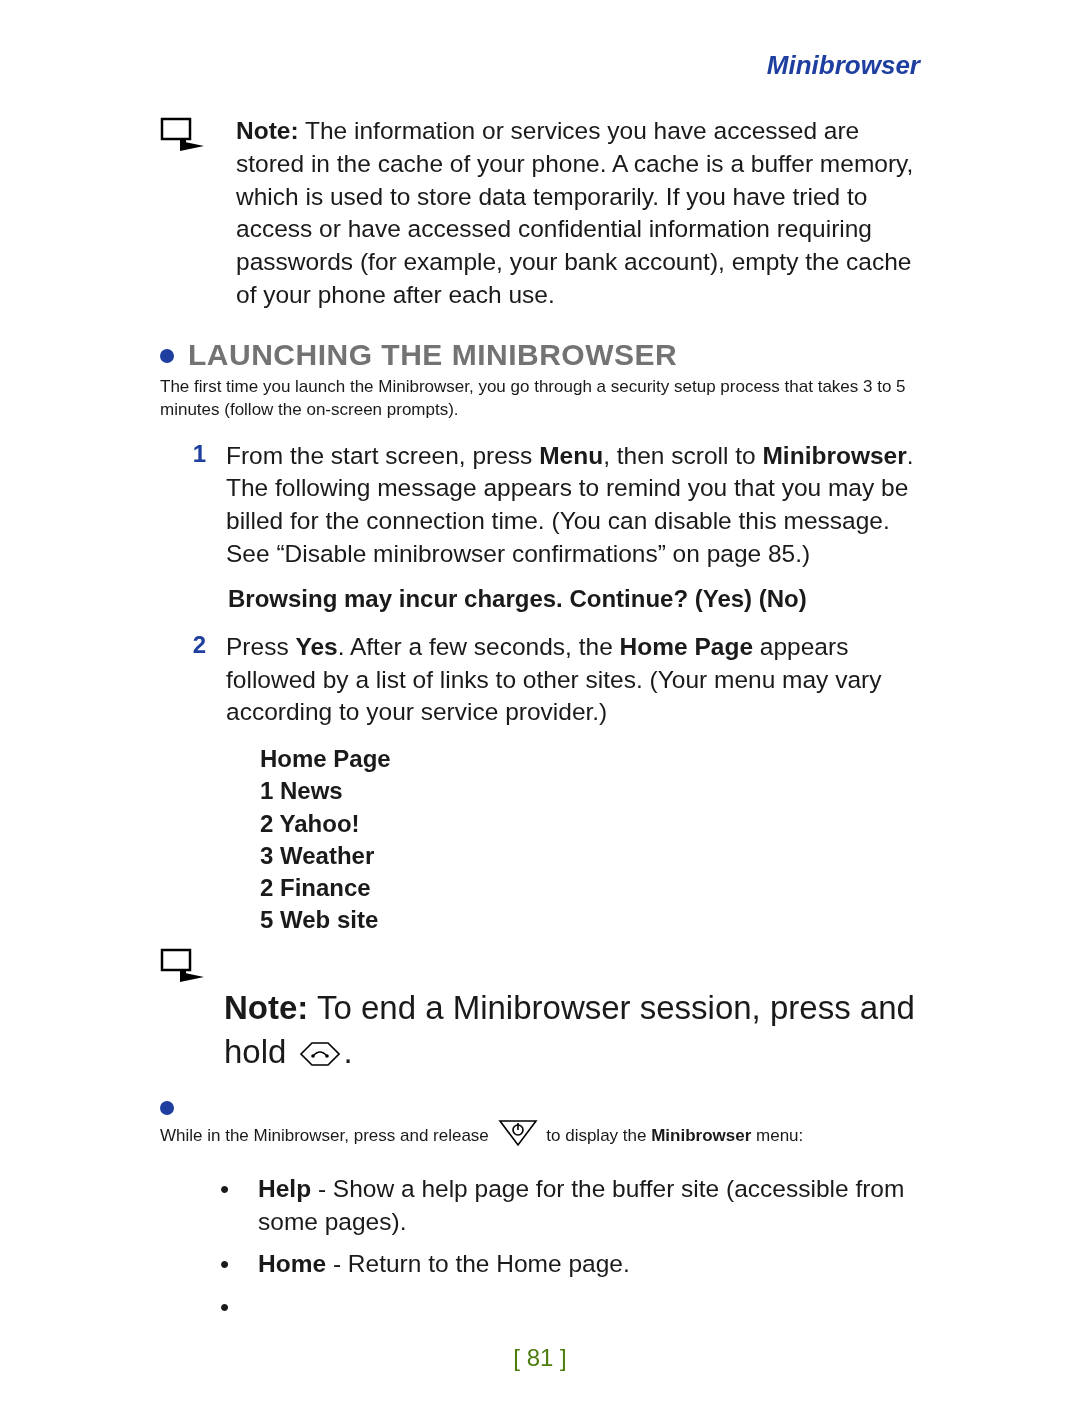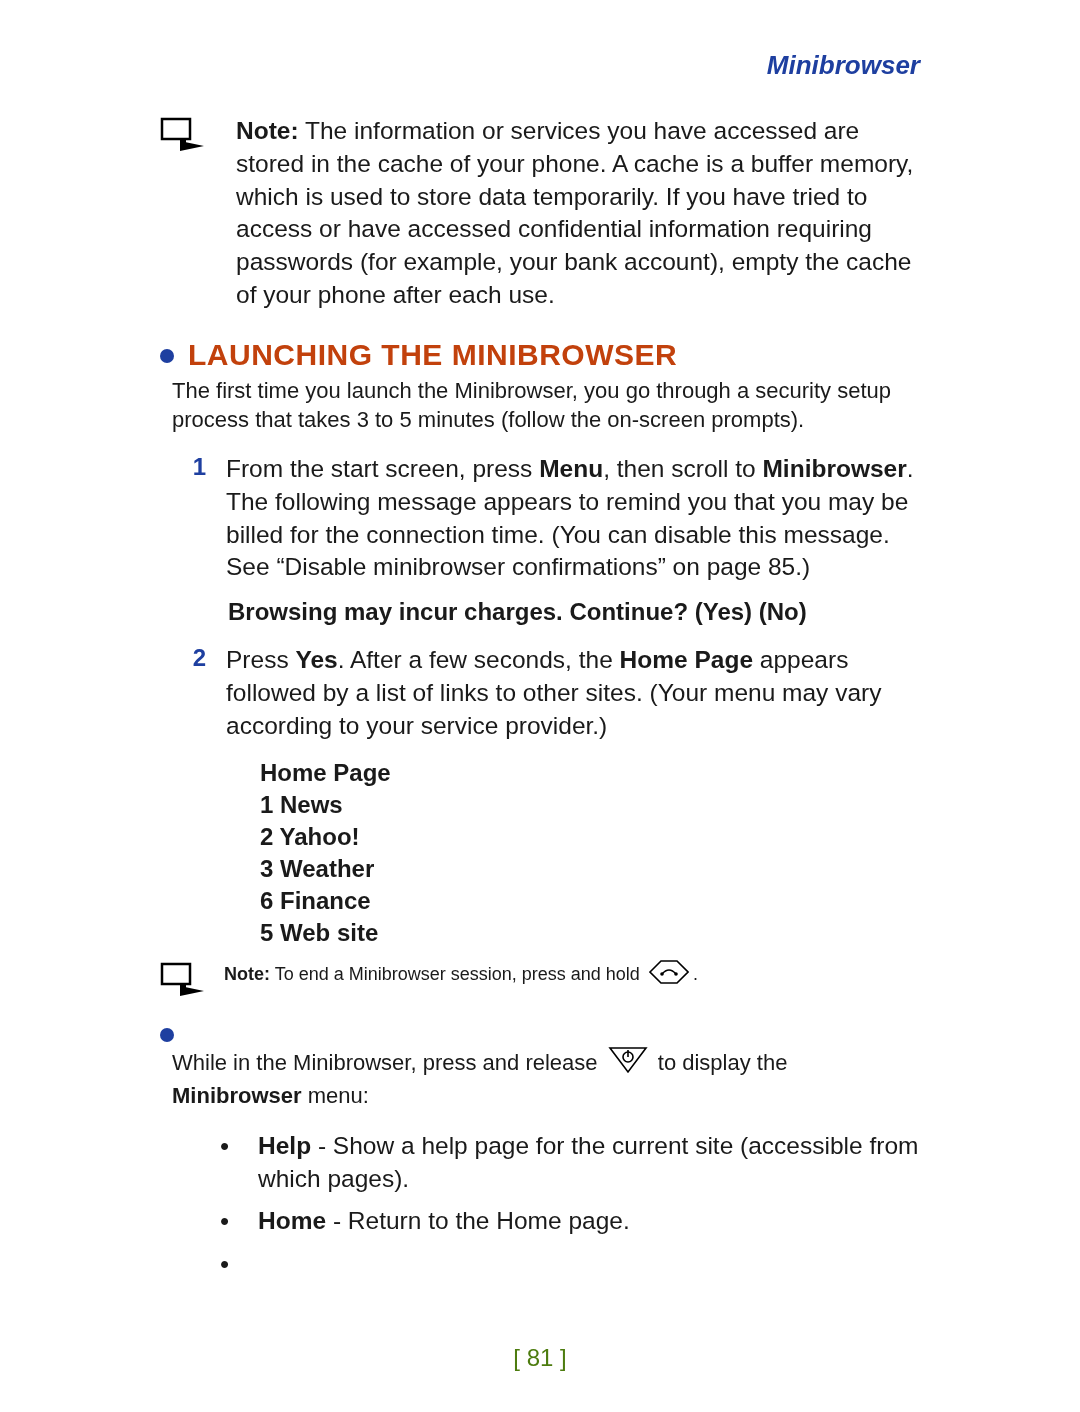--- a/index.html
+++ b/index.html
@@ -55,27 +55,27 @@
     border-radius: 50%;
     background: #1e3fa0;
     margin-right: 14px;
     margin-top: 2px;
     flex: 0 0 14px;
   }
   .section-title {
     font-size: 30px;
     font-weight: 700;
     letter-spacing: 0.5px;
-    color: #c2410c;
+    color: #737373;
     text-transform: uppercase;
   }
   .intro-para {
-    font-size: 22px;
-    line-height: 1.34;
-    margin: 2px 0 18px 12px;
+    font-size: 17px;
+    line-height: 1.34;
+    margin: 2px 0 18px 0;
   }
   .numstep {
     display: flex;
     align-items: flex-start;
     margin-top: 18px;
   }
   .num {
     flex: 0 0 46px;
     color: #1e3fa0;
     font-weight: 700;
@@ -101,21 +101,21 @@
     font-size: 24px;
     line-height: 1.34;
     margin: 14px 0 10px 100px;
   }
   .note-inline {
     display: flex;
     align-items: flex-start;
     margin-top: 6px;
   }
   .note-inline .note-icon { flex: 0 0 56px; }
-  .note-inline .note-text { font-size: 18px; line-height: 1.34; }
+  .note-inline .note-text { font-size: 33px; line-height: 1.34; margin-top: 40px; }
   .inline-icon {
     display: inline-block;
     vertical-align: middle;
     margin: 0 4px;
   }
   .bullet-item {
     display: flex;
     align-items: flex-start;
     font-size: 24.5px;
     line-height: 1.38;
@@ -178,21 +178,21 @@
     <div class="step-body">
       <span>Press </span><span class="emph">Yes</span><span>. After a few seconds, the </span><span class="emph">Home Page</span><span> appears followed by a list of links to other sites. (Your menu may vary according to your service provider.)</span>
     </div>
   </div>
 
   <div class="menu-lines">
     <div>Home Page</div>
     <div>1 News</div>
     <div>2 Yahoo!</div>
     <div>3 Weather</div>
-    <div>6 Finance</div>
+    <div>2 Finance</div>
     <div>5 Web site</div>
   </div>
 
   <div class="note-inline">
     <div class="note-icon">
       <svg width="44" height="38" viewBox="0 0 44 38">
         <rect x="2" y="2" width="28" height="20" fill="none" stroke="#000" stroke-width="2.5"></rect>
         <polygon points="20,24 20,34 44,29" fill="#000"></polygon>
         <rect x="20" y="22" width="6" height="8" fill="#000"></rect>
       </svg>
@@ -221,21 +221,21 @@
         <path d="M2 2 L38 2 L20 26 Z" fill="none" stroke="#000" stroke-width="1.6"></path>
         <circle cx="20" cy="11" r="5" fill="none" stroke="#000" stroke-width="1.6"></circle>
         <line x1="20" y1="4" x2="20" y2="11" stroke="#000" stroke-width="1.6"></line>
       </svg>
     </span>
     <span> to display the </span><span class="emph">Minibrowser</span><span> menu:</span>
   </div>
 
   <div class="bullet-item">
     <div class="big-dot">•</div>
-    <div><span class="emph">Help</span><span> - Show a help page for the current site (accessible from which pages).</span></div>
+    <div><span class="emph">Help</span><span> - Show a help page for the buffer site (accessible from some pages).</span></div>
   </div>
   <div class="bullet-item">
     <div class="big-dot">•</div>
     <div><span class="emph">Home</span><span> - Return to the Home page.</span></div>
   </div>
   <div class="bullet-item">
     <div class="big-dot">•</div>
   </div>
 
   <div class="page-num">[ 81 ]</div>

